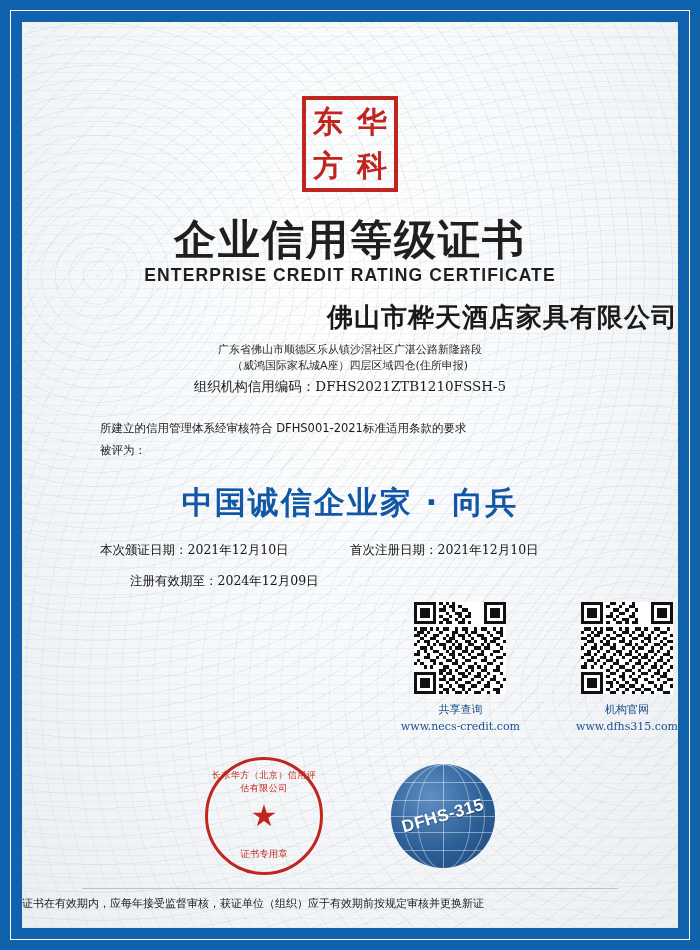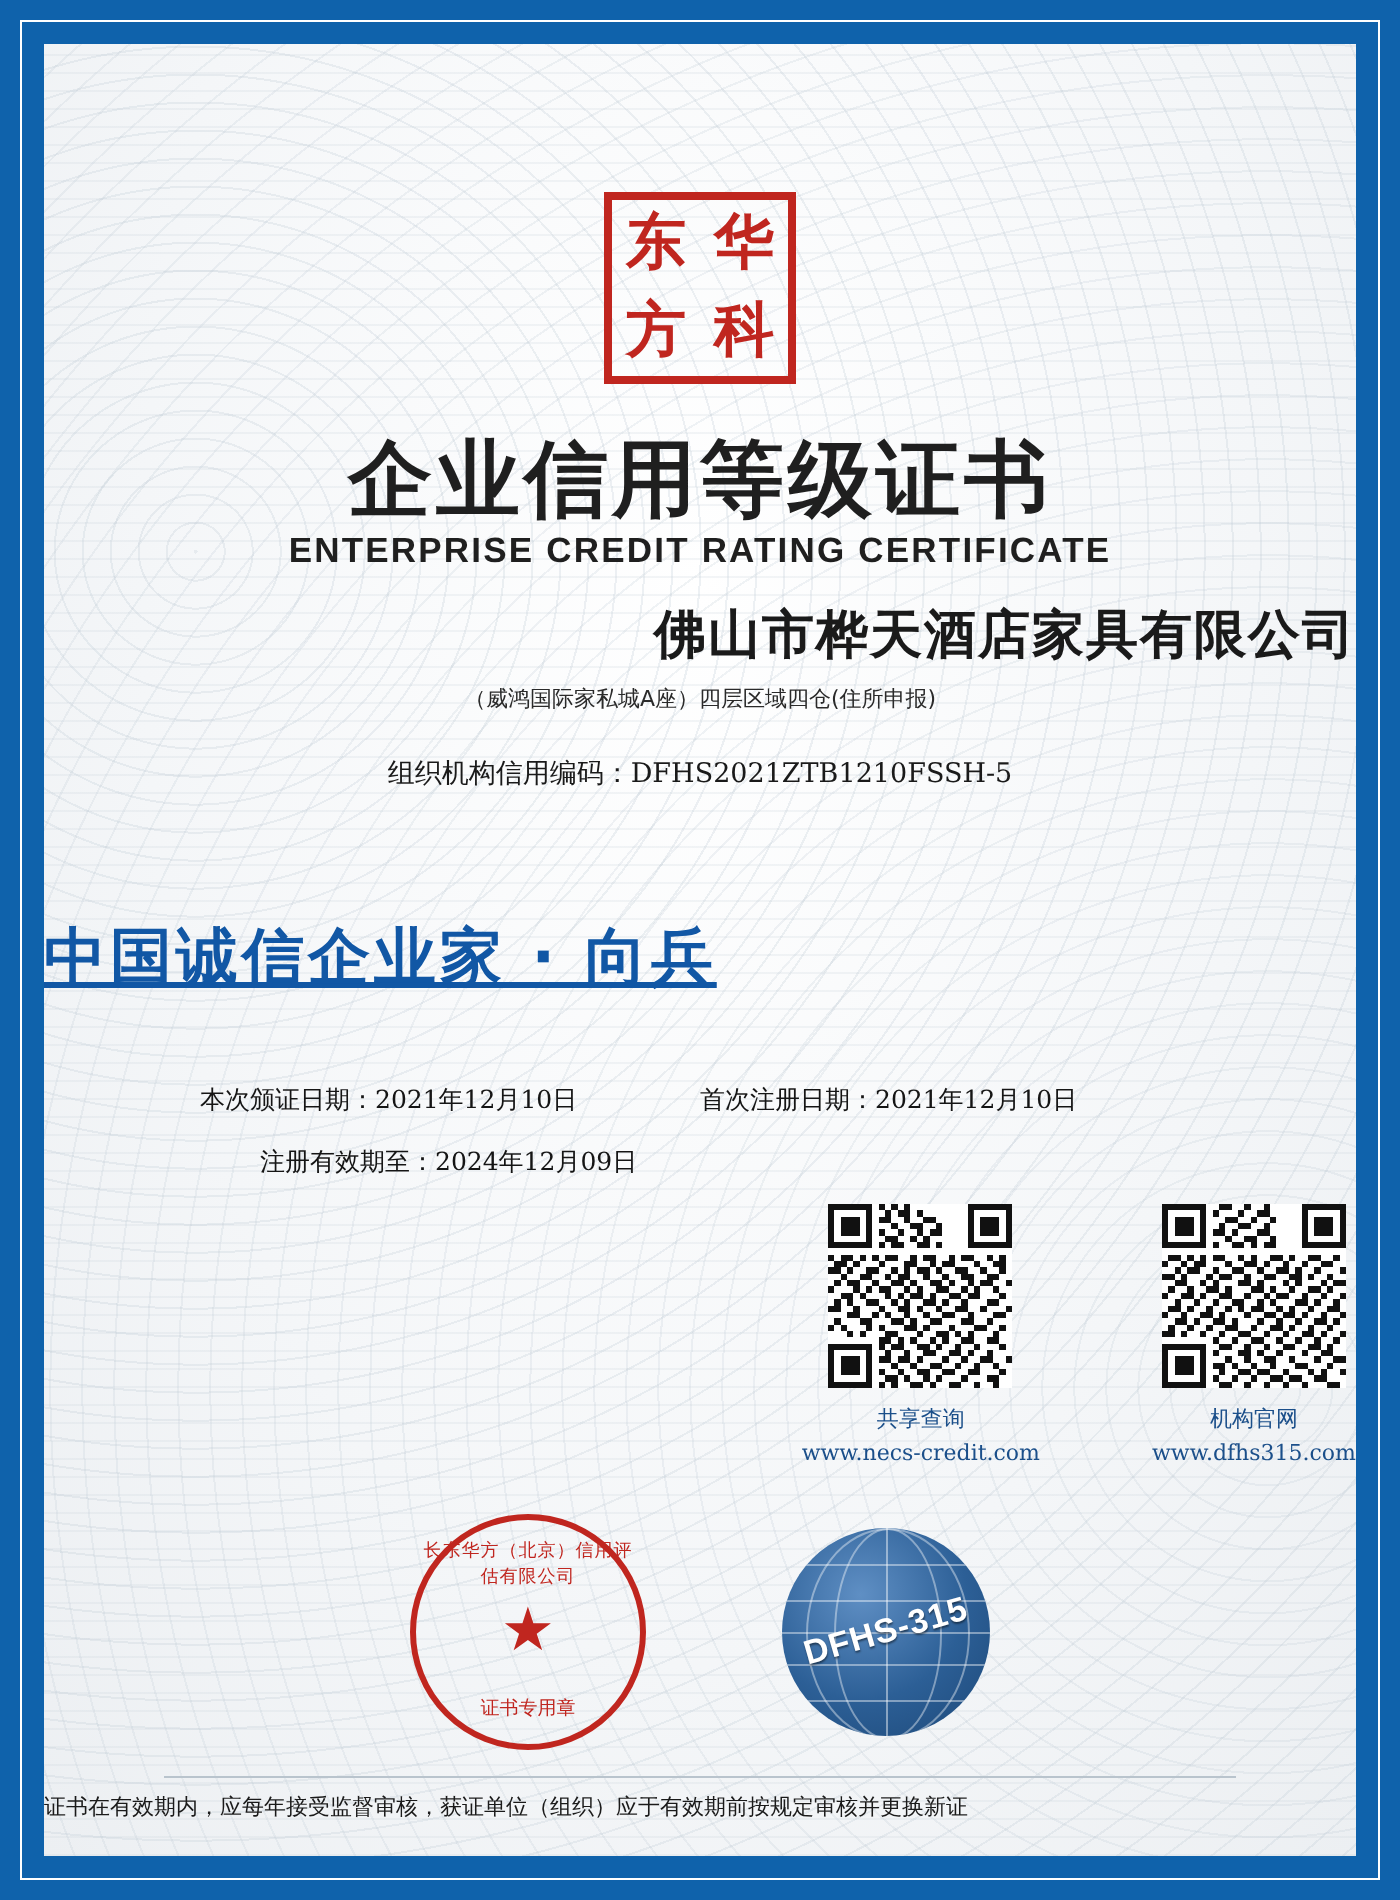--- a/index.html
+++ b/index.html
@@ -159,28 +159,28 @@
     width: 500px;
     font-family: "DejaVu Sans", sans-serif;
     font-size: 11.5px;
     line-height: 1.9;
     color: #1a1a1a;
     text-align: left;
   }
 
   .award {
     position: absolute;
-    top: 436px;
-    width: 100%;
+    top: 460px;
+    width: 100%;
+    text-align: center;
     font-family: "DejaVu Sans", sans-serif;
     font-weight: bold;
     font-size: 31px;
     letter-spacing: 2px;
     color: #1157a5;
-    text-decoration: underline;
   }
 
   
   .dates {
     position: absolute;
     top: 520px;
     left: 78px;
     width: 500px;
     display: grid;
     grid-template-columns: 1fr 1fr;
@@ -345,27 +345,32 @@
         <span>方</span>
         <span>科</span>
       </div>
 
       <div class="title-cn">企业信用等级证书</div>
       <div class="title-en">ENTERPRISE CREDIT RATING CERTIFICATE</div>
 
       <div class="company">佛山市桦天酒店家具有限公司</div>
 
       <div class="addr">
+        <div>广东省佛山市顺德区乐从镇沙滘社区广湛公路新隆路段</div>
         <div>（威鸿国际家私城A座）四层区域四仓(住所申报)</div>
       </div>
 
       <div class="code">
         <span>组织机构信用编码：</span><span>DFHS2021ZTB1210FSSH-5</span>
       </div>
 
+      <div class="statement">
+        <div>所建立的信用管理体系经审核符合 DFHS001-2021标准适用条款的要求</div>
+        <div>被评为：</div>
+      </div>
 
       <div class="award">中国诚信企业家 · 向兵</div>
 
       <div class="dates">
         <div>
           <span>本次颁证日期：</span><span>2021年12月10日</span>
         </div>
         <div>
           <span>首次注册日期：</span><span>2021年12月10日</span>
         </div>

